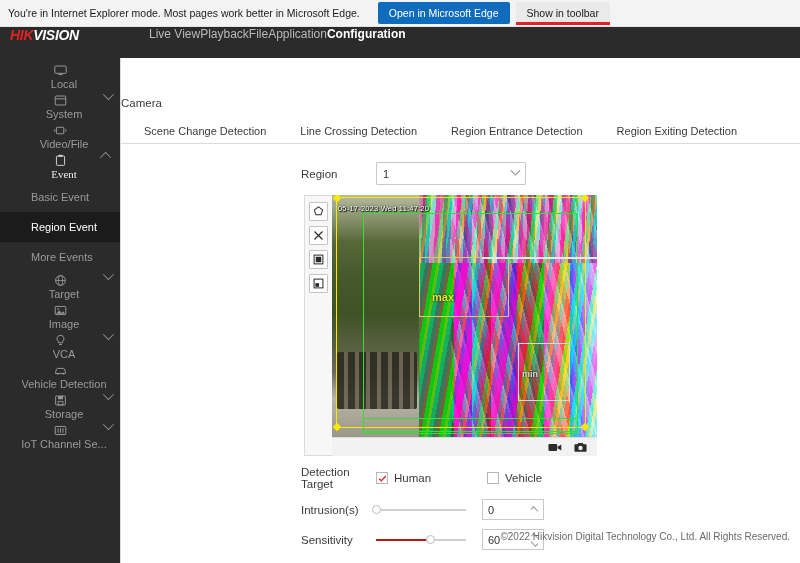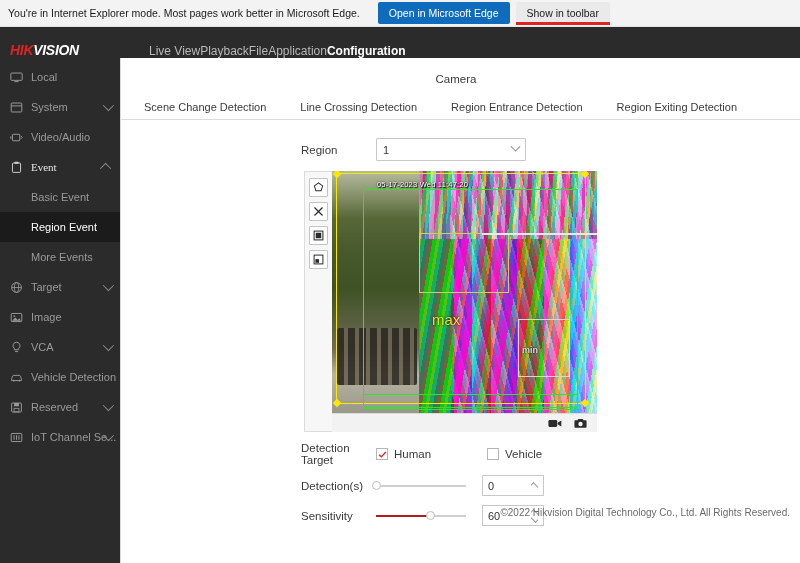--- a/index.html
+++ b/index.html
@@ -46,21 +46,21 @@
   .ie-btn-toolbar::after {
     content: ""; position: absolute;
     left: 0; right: 0; bottom: -1px; height: 3px;
     background: #e02222;
   }
 
   
   .topnav {
     height: 31px; width: 100%;
     background: #2b2b2b;
-    display: flex; align-items: flex-end;
+    display: flex; align-items: flex-start;
   }
   .logo {
     width: 125px; padding-left: 10px;
     font-size: 14px; font-weight: bold;
     font-style: italic; letter-spacing: -0.3px;
   }
   .logo .hik { color: #e02222; }
   .logo .vis { color: #ffffff; }
   .nav-items { display: flex; align-items: center; margin-left: 24px; }
   .nav-item {
@@ -78,21 +78,21 @@
 
   
   .sidebar {
     width: 120px; height: 505px;
     background: #2b2b2b;
     padding-top: 4px;
     flex-shrink: 0;
   }
   .side-item {
     height: 30px; display: flex; align-items: center;
-    padding-left: 8px; cursor: pointer; position: relative;
+    padding-left: 8px; cursor: pointer; position: relative; flex-direction: column;
   }
   .side-item .ico {
     width: 16px; height: 16px; flex-shrink: 0;
     display: flex; align-items: center; justify-content: center;
     margin-right: 7px;
   }
   .side-item .ico svg { display: block; }
   .side-label {
     font-size: 11px; color: #9a9a9a;
     white-space: nowrap; overflow: hidden;
@@ -117,21 +117,21 @@
   
   .main {
     width: 680px; height: 505px;
     background: #ffffff;
     position: relative;
     border-left: 1px solid #dcdcdc;
   }
 
   .camera-row {
     height: 36px; display: flex; align-items: center;
-    justify-content: center; padding-top: 6px;
+    padding-top: 6px; margin-top: 24px;
   }
   .camera-label { font-size: 11.5px; color: #3a3a3a; margin-right: 9px; }
   .select-box {
     border: 1px solid #c8c8c8; background: #fff;
     height: 23px; display: flex; align-items: center;
     padding: 0 6px; position: relative; cursor: pointer;
     border-radius: 1px;
   }
   .select-box .val { font-size: 11px; color: #333; white-space: nowrap; }
   .select-box .dd {
@@ -255,21 +255,21 @@
     background: repeating-linear-gradient(90deg,
       #2a2a22 0px, #2a2a22 7px,
       #6b6250 7px, #6b6250 11px);
     opacity: 0.9; border-radius: 2px;
   }
   .osd-time {
     position: absolute; left: 6px; top: 9px;
     font-family: "Liberation Sans", sans-serif;
     font-size: 7.5px; color: #fff;
     text-shadow: 0 0 2px #000, 1px 1px 1px #000;
-    white-space: nowrap; letter-spacing: 0.2px; margin-left: 39px;
+    white-space: nowrap; letter-spacing: 0.2px;
   }
   
   .region-poly {
     position: absolute; left: 4px; top: 2px;
     width: 250px; height: 231px;
     border: 1.5px solid #ffe800;
     pointer-events: none;
   }
   .handle {
     position: absolute; width: 6px; height: 6px;
@@ -295,23 +295,22 @@
   }
   
   .max-box {
     position: absolute; left: 87px; top: 62px;
     width: 90px; height: 60px;
     border: 1.5px solid #cfcf6a;
     pointer-events: none;
   }
   .max-label {
     position: absolute; left: 100px; top: 96px;
-    font-size: 15px; color: #e8e824; font-weight: normal;
+    font-size: 11px; color: #e8e824; font-weight: bold;
     text-shadow: 0 0 2px #000;
-    margin-top: 44px;
   }
   
   .min-box {
     position: absolute; left: 186px; top: 148px;
     width: 52px; height: 58px;
     border: 1.5px solid #d8d8d8;
     pointer-events: none;
   }
   .min-label {
     position: absolute; left: 190px; top: 174px;
@@ -435,21 +434,21 @@
     </div>
 
     <div class="side-item">
       <span class="ico">
         <svg width="13" height="13" viewBox="0 0 16 16">
             <rect x="3" y="4" width="9" height="8" rx="1" fill="none" stroke="#9a9a9a" stroke-width="1.2"></rect>
             <path d="M1 6.5 L1 9.5" stroke="#9a9a9a" stroke-width="1.2"></path>
             <path d="M13.5 6 L15 7.8 L13.5 9.6" fill="none" stroke="#9a9a9a" stroke-width="1.1"></path>
           </svg>
       </span>
-      <span class="side-label">Video/Audio</span>
+      <span class="side-label">Video/File</span>
     </div>
 
     <div class="side-item expanded">
       <span class="ico">
         <svg width="13" height="13" viewBox="0 0 16 16">
             <rect x="3" y="2.5" width="10" height="11.5" rx="1" fill="none" stroke="#d0d0d0" stroke-width="1.2"></rect>
             <rect x="5.5" y="1" width="5" height="2.5" rx="0.6" fill="#d0d0d0"></rect>
           </svg>
       </span>
       <span class="side-label">Event</span>
@@ -513,21 +512,21 @@
     </div>
 
     <div class="side-item">
       <span class="ico">
         <svg width="13" height="13" viewBox="0 0 16 16">
             <rect x="2" y="2.5" width="12" height="11" rx="1" fill="none" stroke="#9a9a9a" stroke-width="1.2"></rect>
             <rect x="5" y="2.5" width="6" height="4" fill="#9a9a9a"></rect>
             <rect x="5" y="9" width="6" height="4.5" fill="none" stroke="#9a9a9a" stroke-width="1"></rect>
           </svg>
       </span>
-      <span class="side-label">Reserved</span>
+      <span class="side-label">Storage</span>
       <span class="chev"></span>
     </div>
 
     <div class="side-item">
       <span class="ico">
         <svg width="13" height="13" viewBox="0 0 16 16">
             <rect x="1.5" y="3" width="13" height="10" rx="1" fill="none" stroke="#9a9a9a" stroke-width="1.2"></rect>
             <line x1="5" y1="5.2" x2="5" y2="10.8" stroke="#9a9a9a" stroke-width="1.2"></line>
             <line x1="8" y1="5.2" x2="8" y2="10.8" stroke="#9a9a9a" stroke-width="1.2"></line>
             <line x1="11" y1="5.2" x2="11" y2="10.8" stroke="#9a9a9a" stroke-width="1.2"></line>
@@ -640,21 +639,21 @@
                 <path d="M1.3 5.2 L3.7 7.6 L8.7 2.2" fill="none" stroke="#e02222" stroke-width="1.5"></path>
               </svg>
           </span>
           <span class="cbx-lab">Human</span>
           <span class="cbx"></span>
           <span class="cbx-lab">Vehicle</span>
         </div>
       </div>
 
       <div class="slider-row">
-        <span class="form-label">Detection(s)</span>
+        <span class="form-label">Intrusion(s)</span>
         <div class="slider-track">
           <div class="slider-fill" style="width:0%"></div>
           <div class="slider-knob" style="left:0%"></div>
         </div>
         <div class="spin">
           <span class="sv">0</span>
           <span class="arrows">
             <span class="ar-up"></span>
           </span>
         </div>

